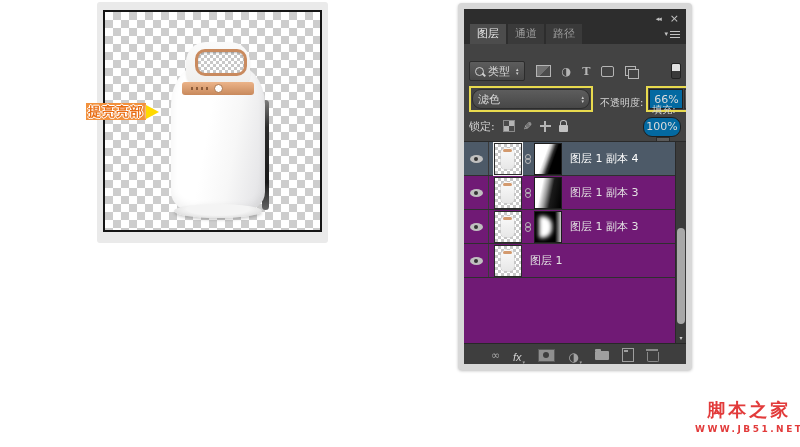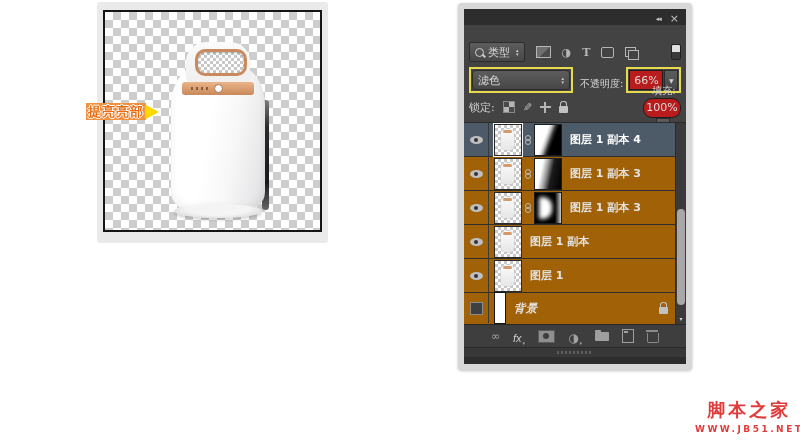--- a/index.html
+++ b/index.html
@@ -76,43 +76,43 @@
   .ic-adj{font-size:11px;}
   .ic-T{font-size:11px;font-weight:bold;font-family:"DejaVu Serif","Liberation Serif",serif;}
   .ic-shape{width:11px;height:9px;border:1px solid #b5b5b5;border-radius:2px;}
   .ic-smart{width:9px;height:8px;border:1px solid #b5b5b5;position:relative;}
   .ic-smart::after{content:"";position:absolute;left:2px;top:2px;width:9px;height:8px;border:1px solid #b5b5b5;background:#434343;}
   .ic-toggle{margin-left:auto;width:8px;height:14px;border-radius:2px;border:1px solid #222;
     background:linear-gradient(#e0e0e0 50%,#3a3a3a 50%);}
 
   .brow{display:flex;align-items:center;margin-top:5px;height:26px;}
   .ywrap{border:2px solid #e8da4e;padding:1px;display:flex;}
-  .blendsel{width:98px;height:20px;box-sizing:border-box;display:flex;align-items:center;
+  .blendsel{width:118px;height:20px;box-sizing:border-box;display:flex;align-items:center;
     justify-content:space-between;padding:0 5px;background:linear-gradient(#5d5d5d,#474747);
-    border:1px solid #2c2c2c;border-radius:4px;color:#dadada;font-size:11px;}
+    border:1px solid #2c2c2c;border-radius:9px;color:#dadada;font-size:11px;}
   .oplabel{font-size:10px;color:#d6d6d6;margin:7px 3px 0 7px;white-space:nowrap;}
-  .valbox{width:34px;height:20px;box-sizing:border-box;background:#b91c1c;border:1px solid #1e1e1e;
+  .valbox{width:34px;height:20px;box-sizing:border-box;background:#0369a1;border:1px solid #1e1e1e;
     color:#dcdcdc;font-size:11px;display:flex;align-items:center;justify-content:center;}
   .dbtn{width:14px;height:20px;box-sizing:border-box;background:linear-gradient(#5d5d5d,#474747);
     border:1px solid #2c2c2c;color:#cfcfcf;font-size:6px;display:flex;align-items:center;
     justify-content:center;margin-left:1px;}
 
   .lockrow{display:flex;align-items:center;margin-top:4px;height:20px;font-size:11px;color:#d6d6d6;gap:8px;}
   .ic-chk{width:10px;height:10px;border:1px solid #8a8a8a;
     background:conic-gradient(#b5b5b5 25%,#4a4a4a 0 50%,#b5b5b5 0 75%,#4a4a4a 0);}
   .ic-brush{color:#b5b5b5;font-size:11px;transform:scaleX(-1);}
   .ic-move{width:11px;height:11px;
     background:linear-gradient(#b5b5b5,#b5b5b5) center/11px 2px no-repeat,
                linear-gradient(#b5b5b5,#b5b5b5) center/2px 11px no-repeat;}
   .locki{width:9px;height:7px;background:#c2c2c2;border-radius:1px;position:relative;margin-top:5px;}
   .locki::before{content:"";position:absolute;left:1px;top:-5px;width:5px;height:5px;
     border:1.5px solid #c2c2c2;border-bottom:none;border-radius:3px 3px 0 0;}
   .fillgrp{margin-left:auto;display:flex;align-items:center;flex-direction:column;}
 
-  .llist{margin:5px -5px 0;border-top:1px solid #2a2a2a;position:relative;background:#a16207;height:201px;overflow:hidden;font-weight:bold;}
+  .llist{margin:5px -5px 0;border-top:1px solid #2a2a2a;position:relative;background:#701a75;height:201px;overflow:hidden;}
   .lrow{display:flex;align-items:center;height:33px;border-bottom:1px solid #2f2f2f;position:relative;}
   .lrow.sel{background:#4d5a68;}
   .eyecell{width:24px;height:100%;display:flex;align-items:center;justify-content:center;
     border-right:1px solid #3a3a3a;flex:none;}
   .eye{width:13px;height:8px;border-radius:50%;background:#c0c0c0;position:relative;}
   .eye::after{content:"";position:absolute;left:4.5px;top:2px;width:4px;height:4px;border-radius:50%;background:#333;}
   .chk{width:11px;height:11px;border:1px solid #8b8b8b;background:#3f3f3f;}
   .thumb{width:26px;height:30px;margin-left:5px;position:relative;border:1px solid #2a2a2a;flex:none;}
   .thumb.framed{outline:1px solid #f2f2f2;}
   .mini{position:absolute;left:6px;top:4px;width:13px;height:21px;border-radius:5px 5px 4px 4px;
@@ -192,20 +192,29 @@
   </div>
 
   <div class="panel">
     <div class="panel-dark">
 
       <div class="ptitle">
         <span class="collapse">◂◂</span>
         <span class="close">×</span>
       </div>
 
+      <div class="ptabs">
+        <span class="ptab active">图层</span>
+        <span class="ptab">通道</span>
+        <span class="ptab">路径</span>
+        <span class="pmenu">
+          <span class="tri">▾</span>
+          <span class="bars"></span>
+        </span>
+      </div>
 
       <div class="pcontent">
 
         <div class="frow">
           <div class="combo">
             <span class="srch"></span>
             <span>类型</span>
             <span class="updown">
               <span>▴</span>
               <span>▾</span>
@@ -291,48 +300,31 @@
                 <span class="mini"></span>
               </div>
             <span class="chain">
                 <i></i>
                 <i></i>
               </span>
             <div class="mask mask3"></div>
             <span class="lname">图层 1 副本 3</span>
           </div>
 
+
           <div class="lrow">
             <div class="eyecell">
                 <span class="eye"></span>
               </div>
             <div class="thumb minichk">
                 <span class="mini"></span>
               </div>
-            <span class="lname">图层 1 副本</span>
-          </div>
-
-          <div class="lrow">
-            <div class="eyecell">
-                <span class="eye"></span>
-              </div>
-            <div class="thumb minichk">
-                <span class="mini"></span>
-              </div>
             <span class="lname">图层 1</span>
           </div>
 
-          <div class="lrow" style="height:30px;border-bottom:none;">
-            <div class="eyecell">
-                <span class="chk"></span>
-              </div>
-            <div class="bgthumb"></div>
-            <span class="lname itl">背景</span>
-            <span class="locki bglock"></span>
-          </div>
 
           <div class="vscroll">
             <div class="vthumb"></div>
             <div class="vdown">▾</div>
           </div>
         </div>
 
         <div class="ptoolbar">
           <span class="tb-link">∞</span>
           <span><span class="tb-fx">fx</span><span class="tinytri">▾</span></span>

